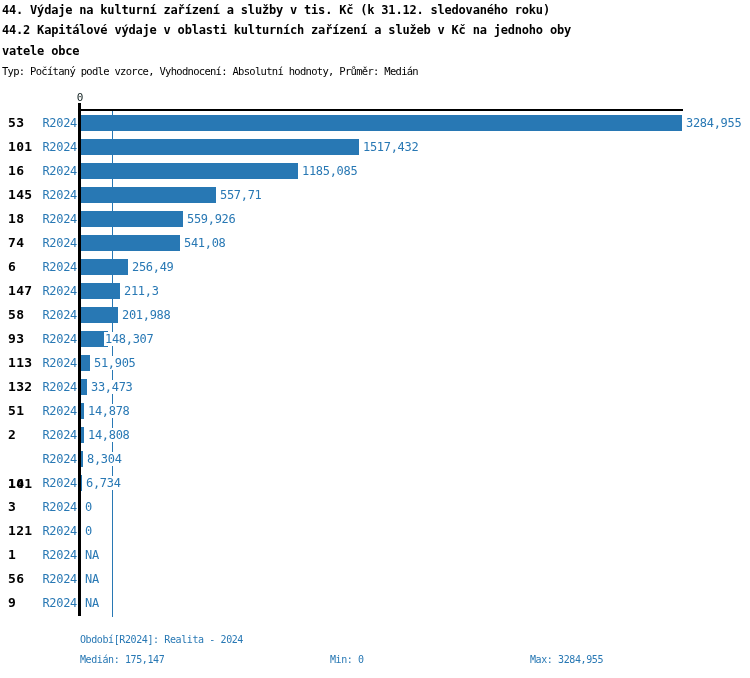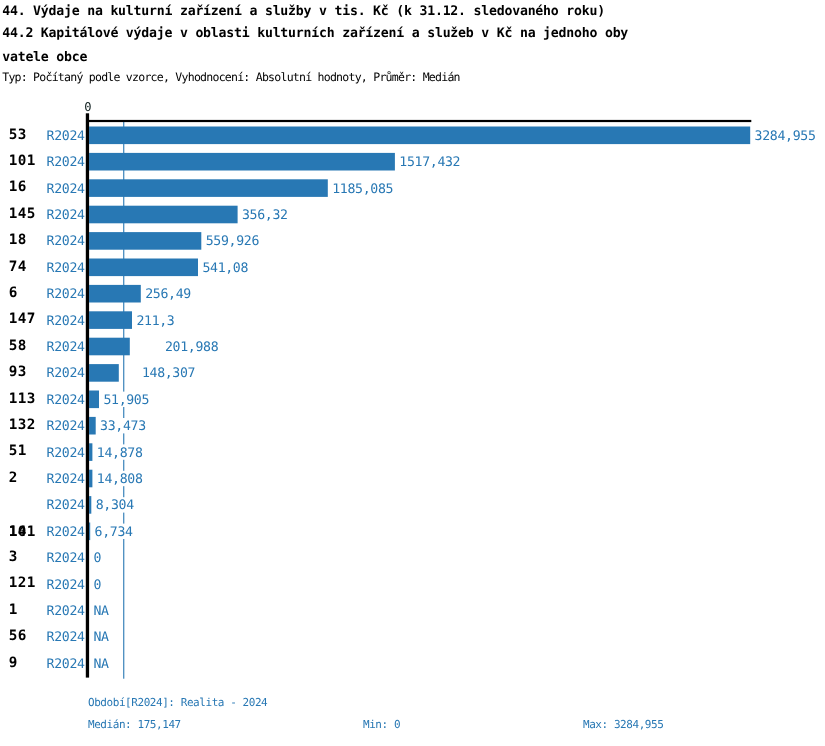--- a/index.html
+++ b/index.html
@@ -56,45 +56,45 @@
     <div class="row-period" style="top: 138.5px;">R2024</div>
     <div class="bar" style="top: 138.5px; width: 278px;"></div>
     <div class="bar-value" style="top: 139.5px; left: 362px;">1517,432</div>
     <div class="row-id" style="top: 162.5px;">16</div>
     <div class="row-period" style="top: 162.5px;">R2024</div>
     <div class="bar" style="top: 162.5px; width: 217px;"></div>
     <div class="bar-value" style="top: 163.5px; left: 301px;">1185,085</div>
     <div class="row-id" style="top: 186.5px;">145</div>
     <div class="row-period" style="top: 186.5px;">R2024</div>
     <div class="bar" style="top: 186.5px; width: 135px;"></div>
-    <div class="bar-value" style="top: 187.5px; left: 219px;">356,32</div>
+    <div class="bar-value" style="top: 187.5px; left: 219px;">557,71</div>
     <div class="row-id" style="top: 210.5px;">18</div>
     <div class="row-period" style="top: 210.5px;">R2024</div>
     <div class="bar" style="top: 210.5px; width: 102px;"></div>
     <div class="bar-value" style="top: 211.5px; left: 186px;">559,926</div>
     <div class="row-id" style="top: 234.5px;">74</div>
     <div class="row-period" style="top: 234.5px;">R2024</div>
     <div class="bar" style="top: 234.5px; width: 99px;"></div>
     <div class="bar-value" style="top: 235.5px; left: 183px;">541,08</div>
     <div class="row-id" style="top: 258.5px;">6</div>
     <div class="row-period" style="top: 258.5px;">R2024</div>
     <div class="bar" style="top: 258.5px; width: 47px;"></div>
     <div class="bar-value" style="top: 259.5px; left: 131px;">256,49</div>
     <div class="row-id" style="top: 282.5px;">147</div>
     <div class="row-period" style="top: 282.5px;">R2024</div>
     <div class="bar" style="top: 282.5px; width: 39px;"></div>
     <div class="bar-value" style="top: 283.5px; left: 123px;">211,3</div>
     <div class="row-id" style="top: 306.5px;">58</div>
     <div class="row-period" style="top: 306.5px;">R2024</div>
     <div class="bar" style="top: 306.5px; width: 37px;"></div>
-    <div class="bar-value" style="top: 307.5px; left: 121px; margin-left: 28px;">201,988</div>
+    <div class="bar-value" style="top: 307.5px; left: 121px;">201,988</div>
     <div class="row-id" style="top: 330.5px;">93</div>
     <div class="row-period" style="top: 330.5px;">R2024</div>
     <div class="bar" style="top: 330.5px; width: 27px;"></div>
-    <div class="bar-value" style="top: 331.5px; left: 128px;">148,307</div>
+    <div class="bar-value" style="top: 331.5px; left: 104px;">148,307</div>
     <div class="row-id" style="top: 354.5px;">113</div>
     <div class="row-period" style="top: 354.5px;">R2024</div>
     <div class="bar" style="top: 354.5px; width: 9px;"></div>
     <div class="bar-value" style="top: 355.5px; left: 93px;">51,905</div>
     <div class="row-id" style="top: 378.5px;">132</div>
     <div class="row-period" style="top: 378.5px;">R2024</div>
     <div class="bar" style="top: 378.5px; width: 6px;"></div>
     <div class="bar-value" style="top: 379.5px; left: 90px;">33,473</div>
     <div class="row-id" style="top: 402.5px;">51</div>
     <div class="row-period" style="top: 402.5px;">R2024</div>

